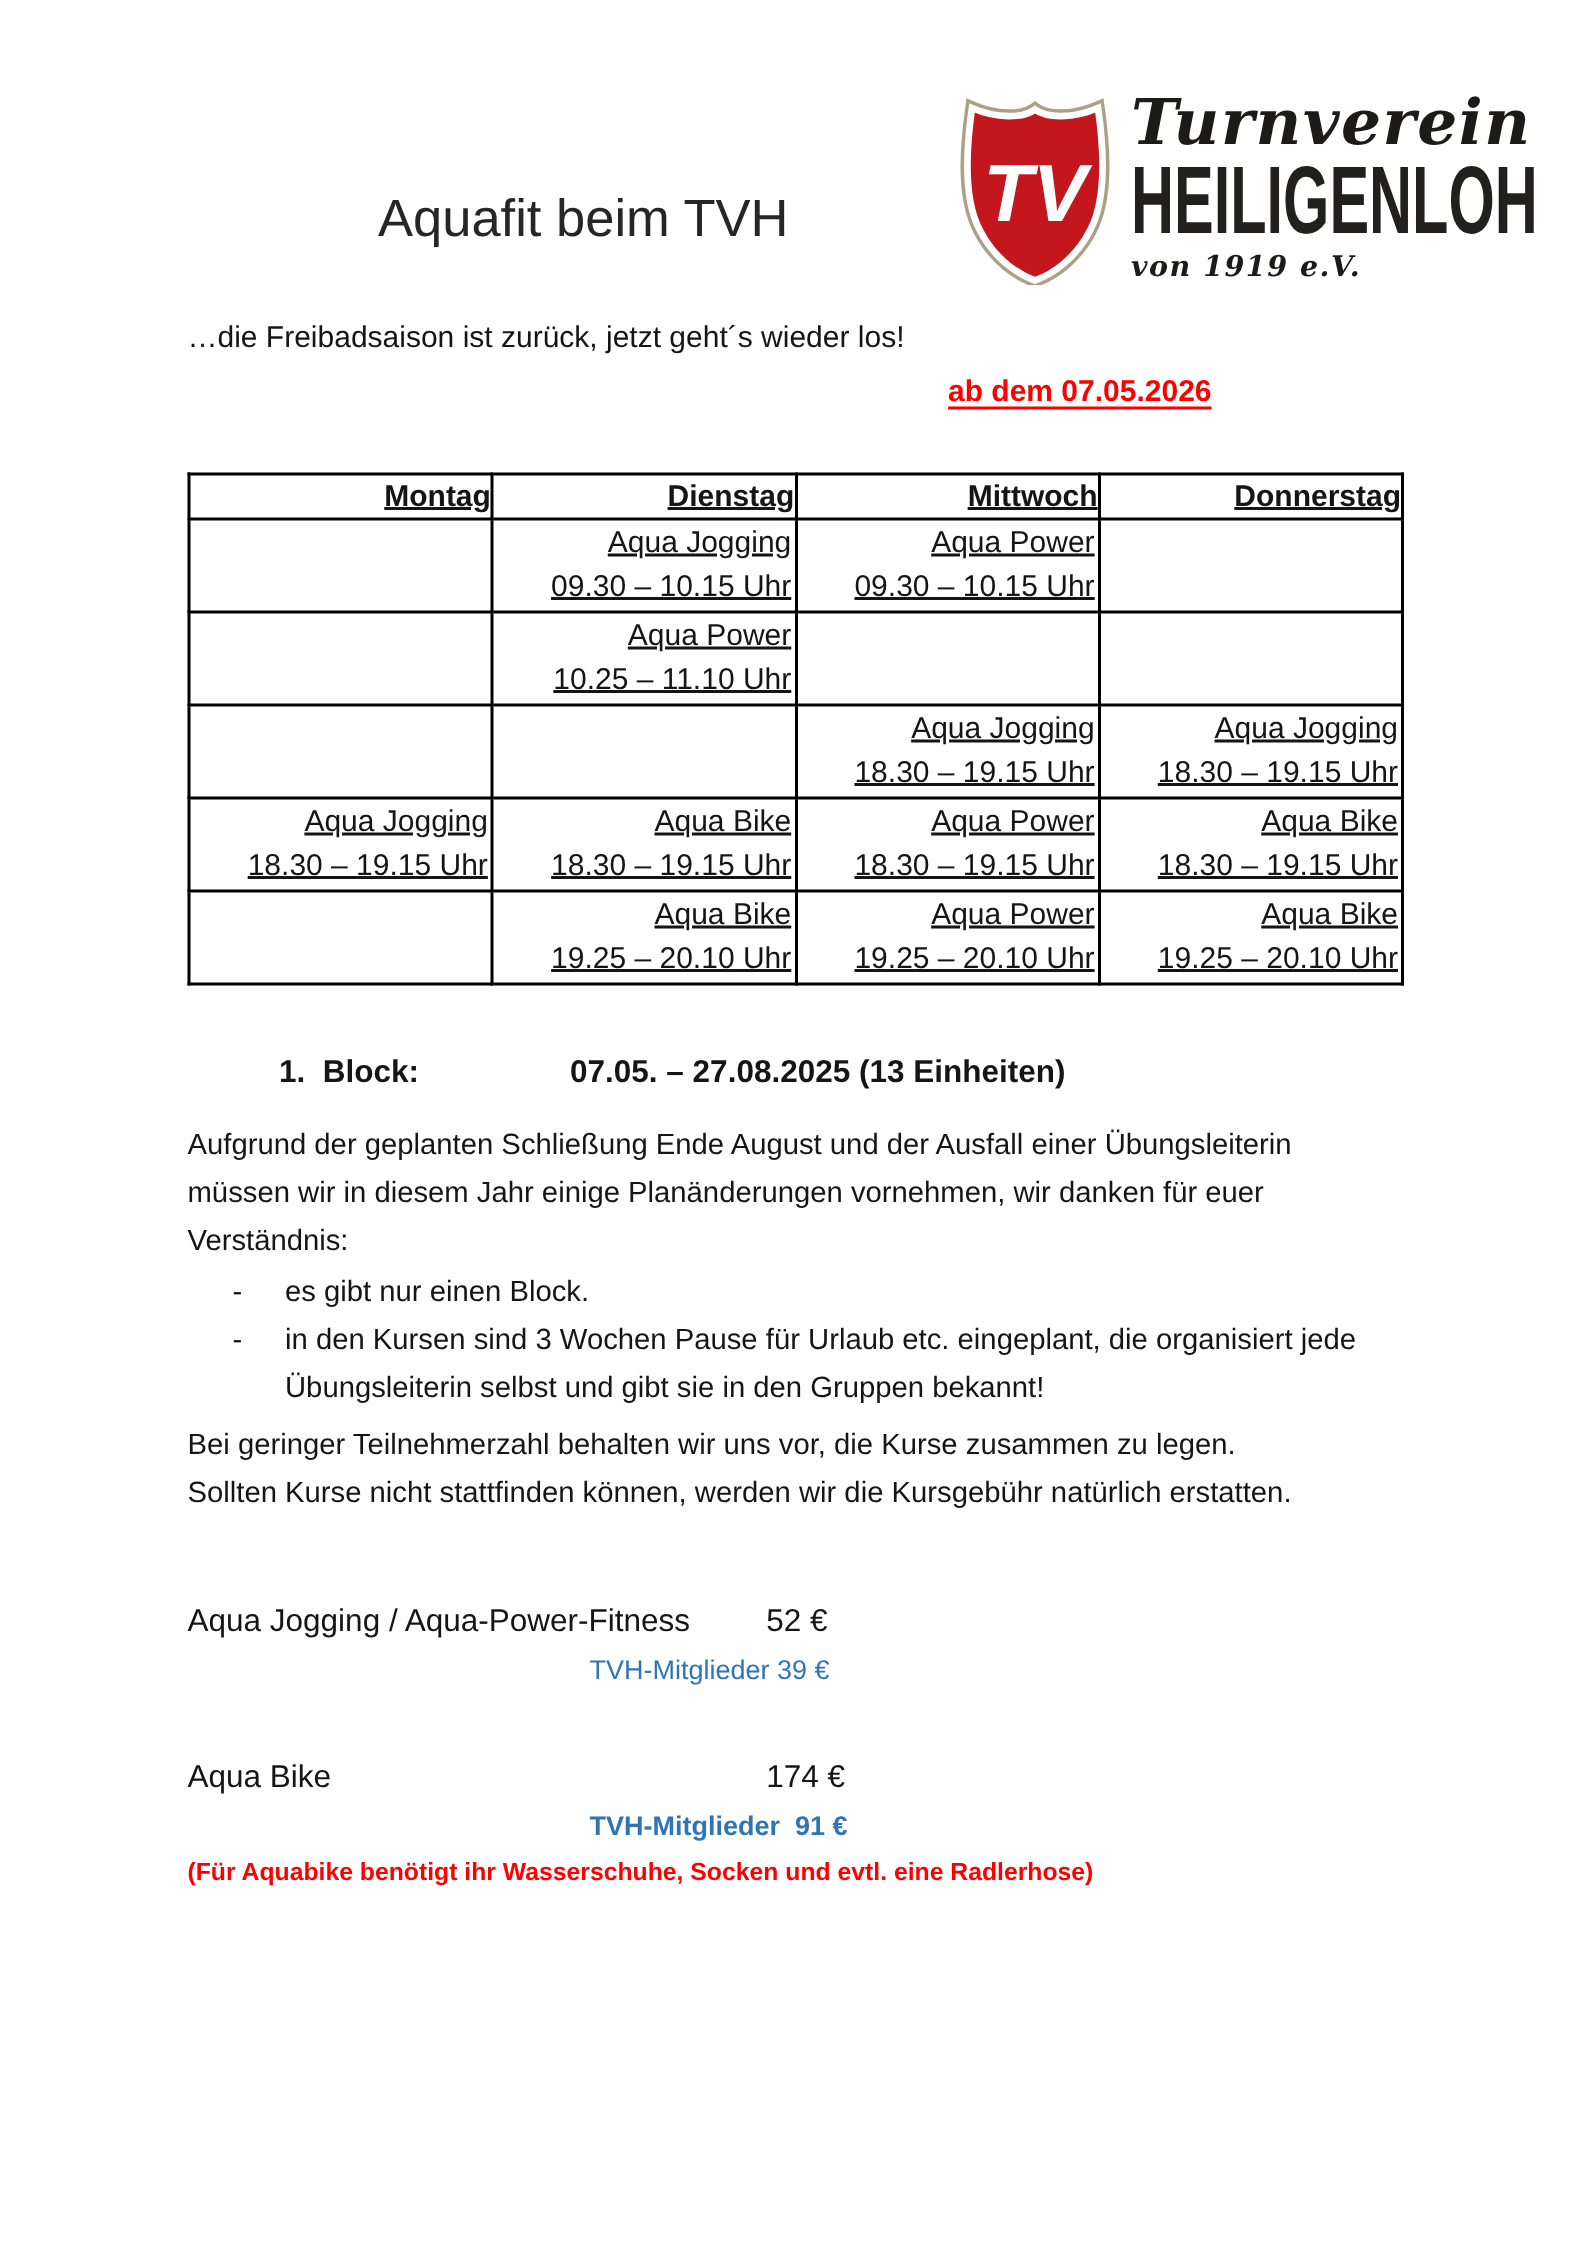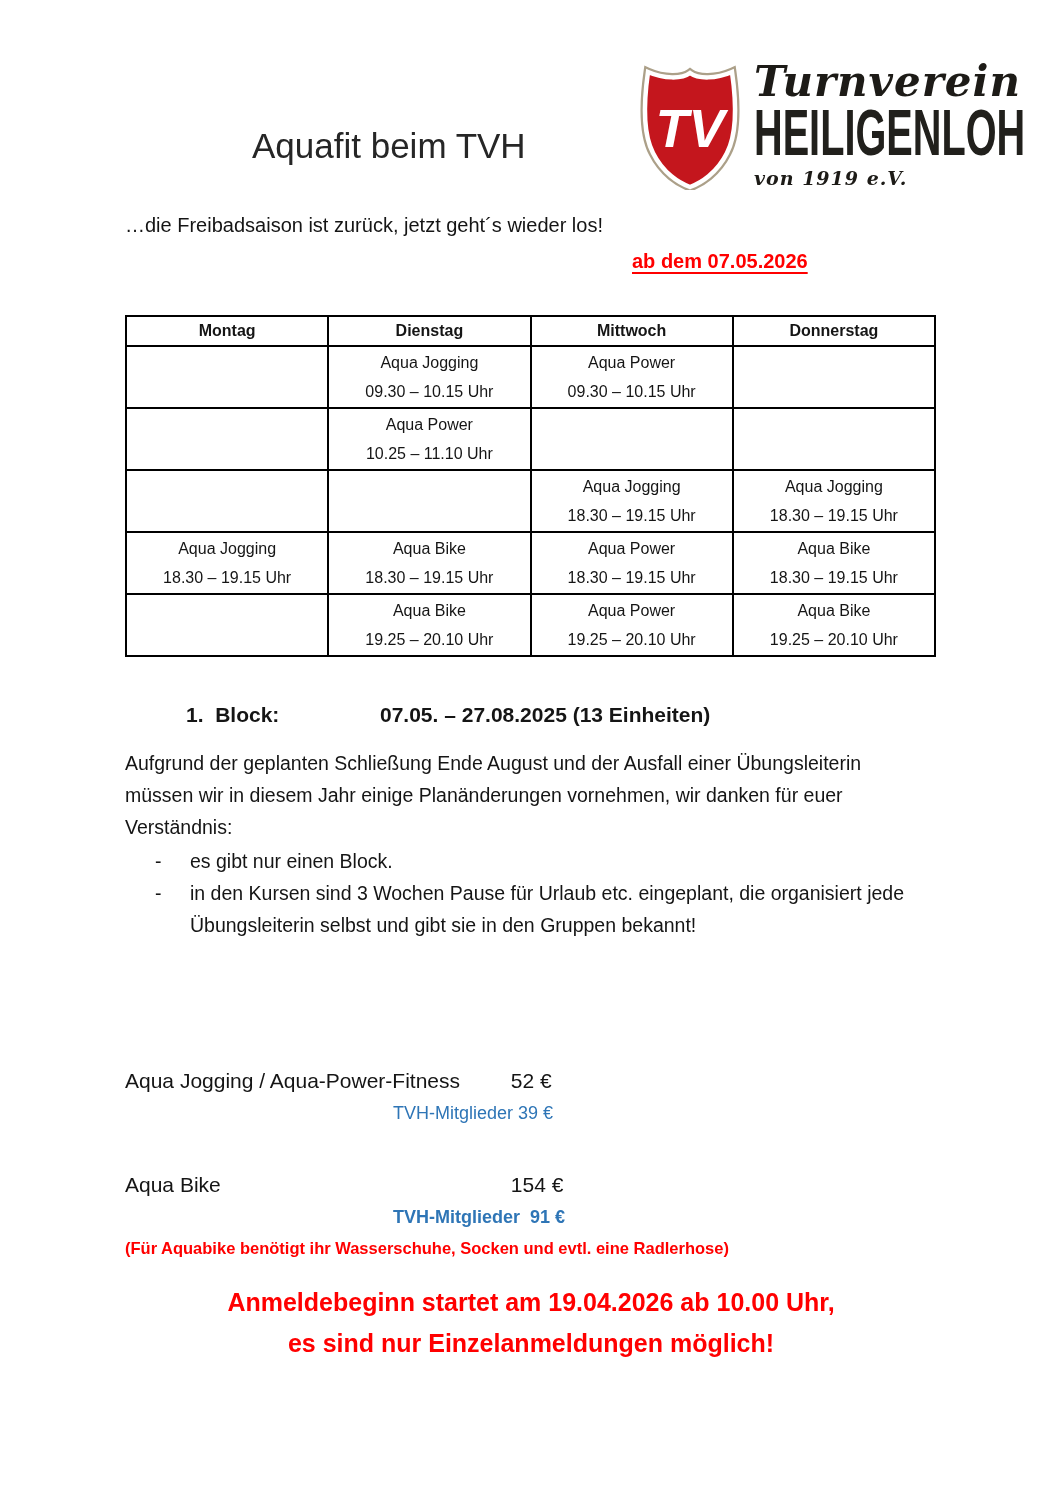--- a/index.html
+++ b/index.html
@@ -42,22 +42,23 @@
     font-size: 20px; font-weight: bold; color: #ff0000;
     text-decoration: underline; text-decoration-thickness: 2px; text-underline-offset: 4px;
   }
   
   table.schedule {
     position: absolute; left: 125px; top: 315px; width: 811px;
     border-collapse: collapse; table-layout: fixed;
   }
   .schedule th, .schedule td {
     border: 2px solid #000000;
-    text-align: center; vertical-align: middle;
-    font-size: 16px;
+    text-align: right; vertical-align: middle;
+    font-size: 20px;
+    text-decoration: underline;
   }
   .schedule th { height: 30px; font-weight: bold; line-height: 28px; }
   .schedule td { height: 61px; line-height: 29px; white-space: pre-line; padding: 1px 2px; }
   
   .block-heading { position: absolute; left: 0; top: 703px; width: 1058px; height: 30px; font-weight: bold; font-size: 21px; }
   .block-label { position: absolute; left: 186px; white-space: pre; }
   .block-dates { position: absolute; left: 380px; white-space: pre; }
   
   .pre { white-space: pre-wrap; }
   .para1 { position: absolute; left: 125px; top: 747px; width: 830px; font-size: 19.5px; line-height: 32px; }
@@ -178,32 +179,32 @@
       <span class="bullet-marker">-</span>
       <span class="pre">es gibt nur einen Block.</span>
     </div>
     <div class="bullet-item">
       <span class="bullet-marker">-</span>
       <span class="pre">in den Kursen sind 3 Wochen Pause für Urlaub etc. eingeplant, die organisiert jede
 Übungsleiterin selbst und gibt sie in den Gruppen bekannt!</span>
     </div>
   </div>
 
+  <div class="para2 pre">Bei geringer Teilnehmerzahl behalten wir uns vor, die Kurse zusammen zu legen.
+Sollten Kurse nicht stattfinden können, werden wir die Kursgebühr natürlich erstatten.</div>
 
 
   <div class="price-row row1">
     <span class="price-label">Aqua Jogging / Aqua-Power-Fitness</span>
     <span class="price-value">52 €</span>
   </div>
   <div class="members-line row1">TVH-Mitglieder 39 €</div>
 
   <div class="price-row row2">
     <span class="price-label">Aqua Bike</span>
-    <span class="price-value">154 €</span>
+    <span class="price-value">174 €</span>
   </div>
   <div class="members-line row2">TVH-Mitglieder  91 €</div>
 
   <div class="aquabike-note">(Für Aquabike benötigt ihr Wasserschuhe, Socken und evtl. eine Radlerhose)</div>
 
-  <div class="announcement">Anmeldebeginn startet am 19.04.2026 ab 10.00 Uhr,
-es sind nur Einzelanmeldungen möglich!</div>
 
 </div>
 
 </body></html>

